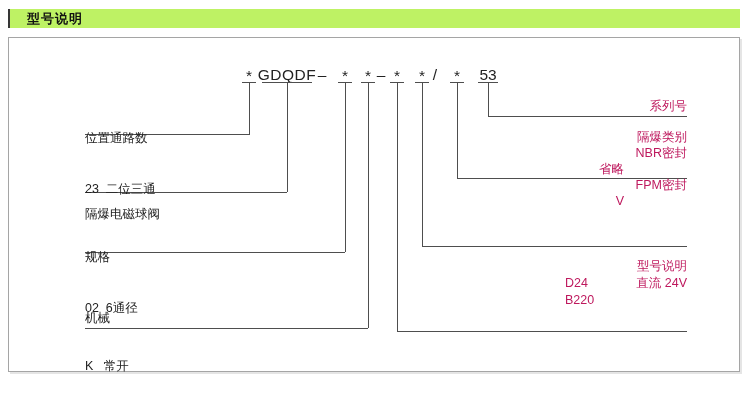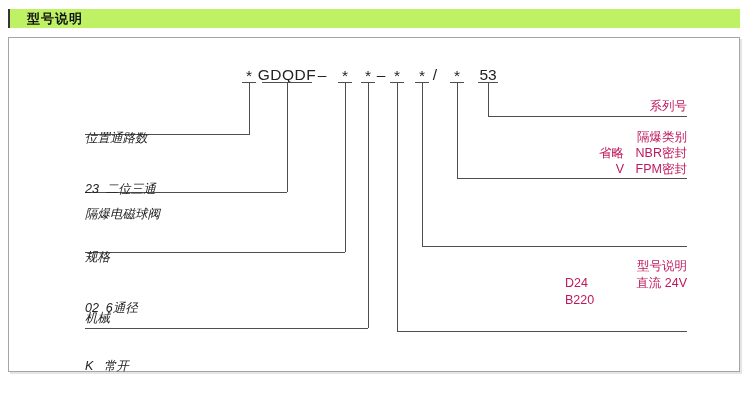--- a/index.html
+++ b/index.html
@@ -40,33 +40,33 @@
   .tok.word{letter-spacing:0.5px;}
   
   .vline,.hline,.tick{position:absolute;background:#4e4e4e;}
   .vline{width:1px;}
   .hline{height:1px;}
   .tick{height:1px;}
   
   .lsec{
     position:absolute;left:85px;
     font-size:12.5px;line-height:17px;color:#222;
-    white-space:pre;text-align:left;font-style:italic;
+    white-space:pre;text-align:left;
   }
   .lsec .sec-line{white-space:pre;}
   
   .rsec{
     position:absolute;
     font-size:12.5px;line-height:16px;color:#be185d;
   }
   .rsec .sec-title{text-align:right;white-space:pre;}
   .rrow{display:flex;justify-content:space-between;}
   .rrow .code{flex:none;white-space:pre;}
   .rrow .desc{flex:none;margin-left:auto;text-align:center;white-space:pre;}
-  .rsec.align-code-right .code{min-width:25px;text-align:right;}
+  .rsec.align-code-right .code{min-width:25px;text-align:right;margin-top:16px;}
   .rsec .desc{padding-left:4px;}
 </style>
 </head>
 <body>
 
 <div class="page">
 
   <div class="header-bar">
     <span class="header-title">型号说明</span>
   </div>

